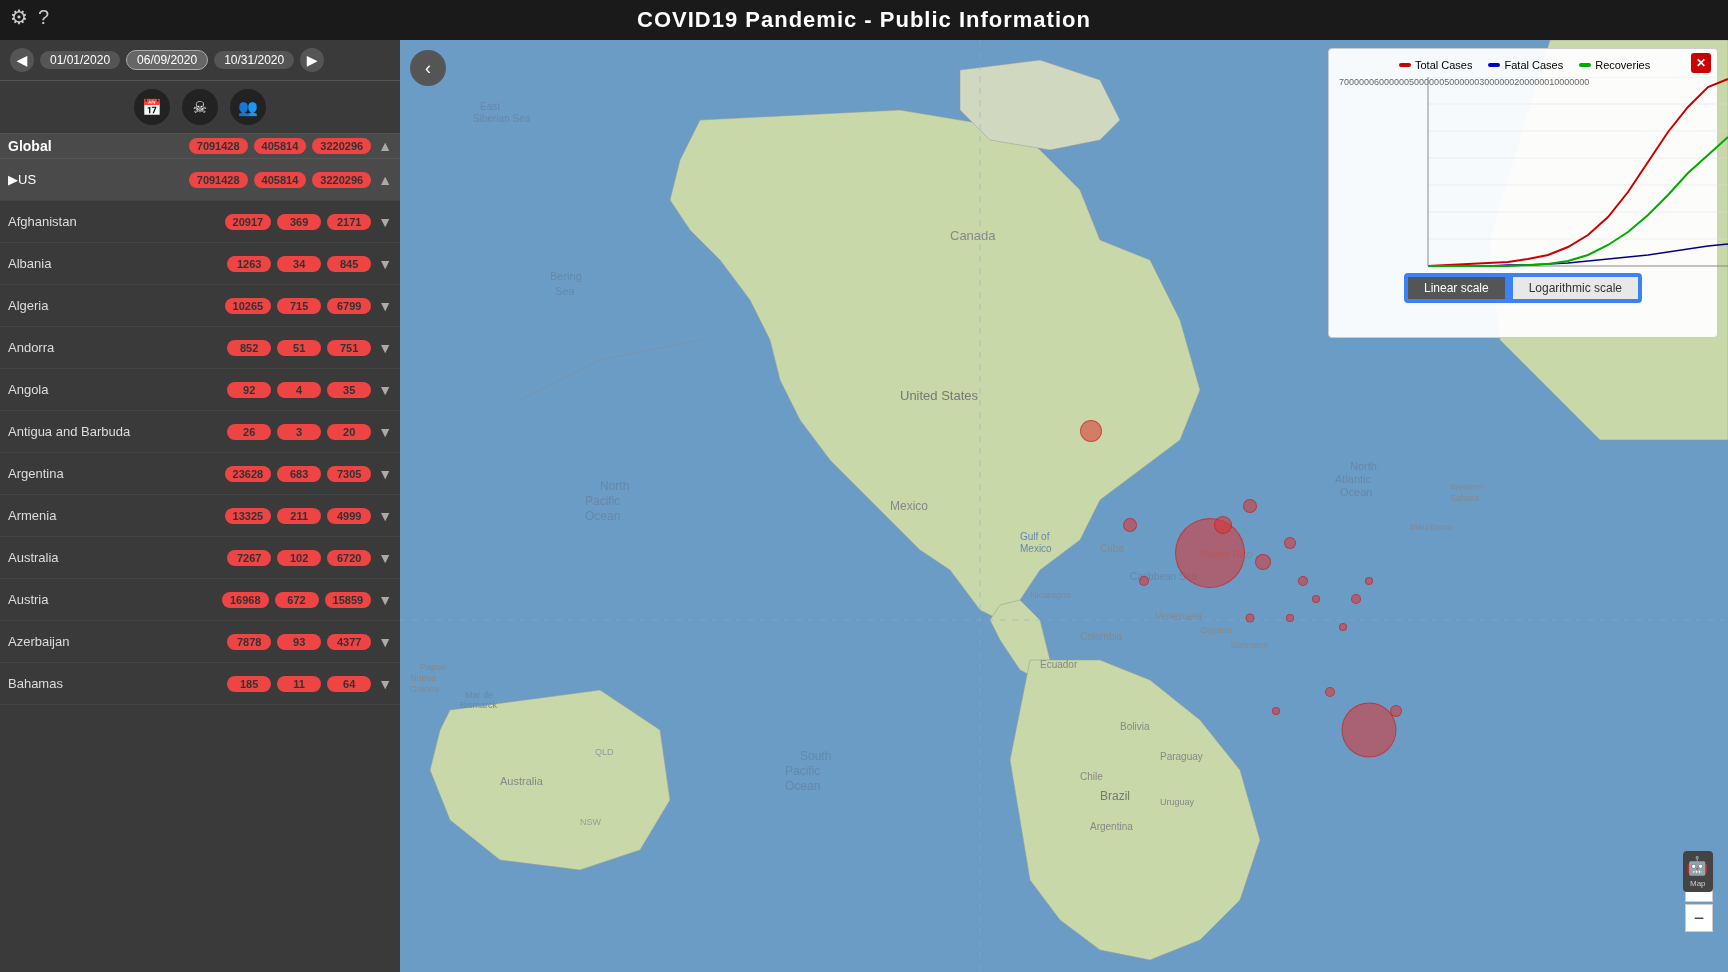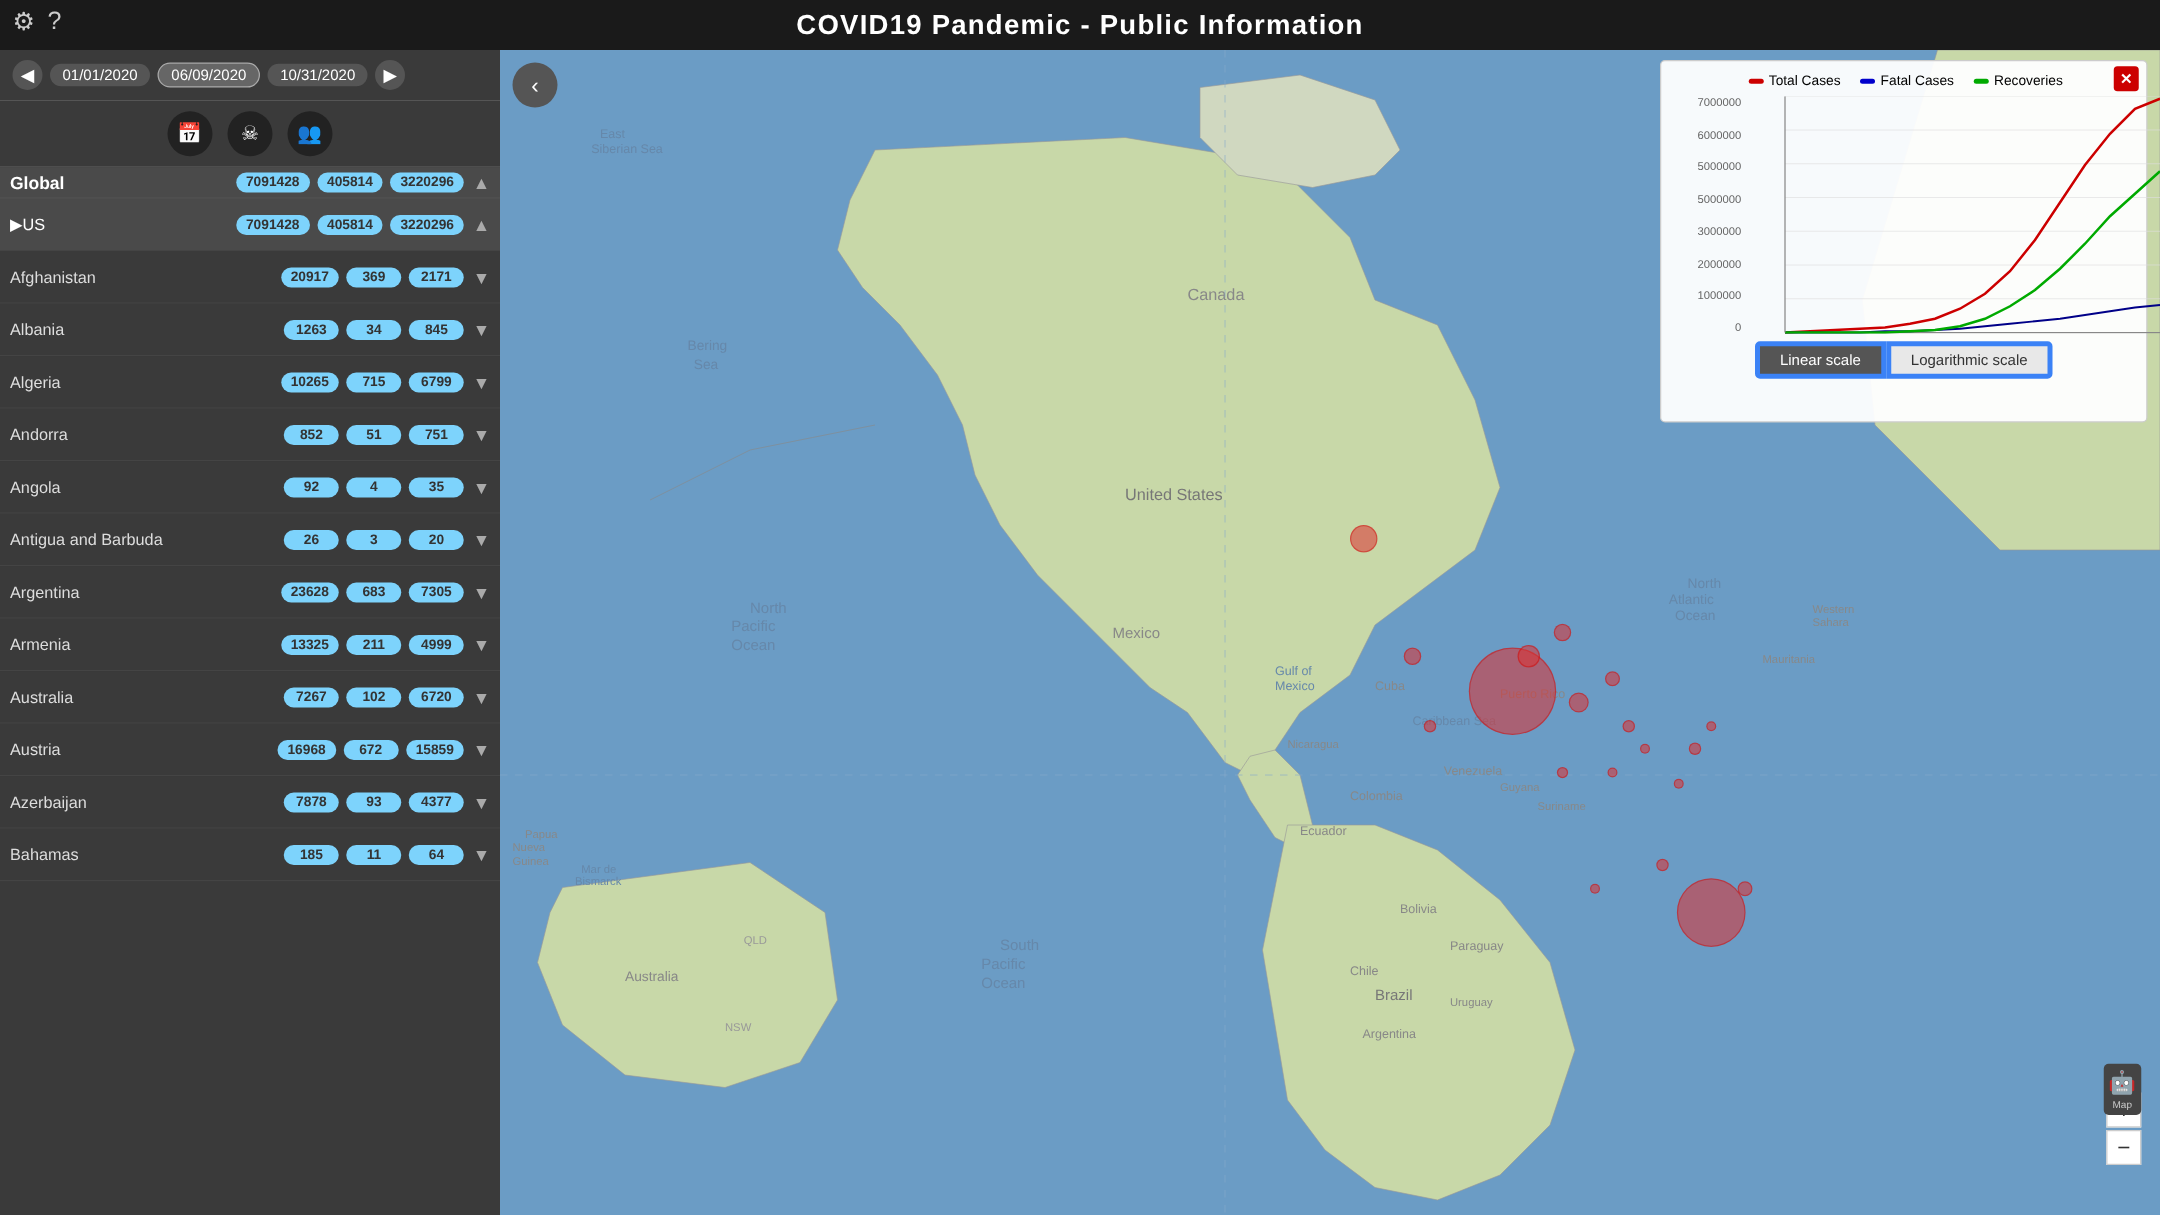--- a/index.html
+++ b/index.html
@@ -53,21 +53,21 @@
 
     
     .country-row {
       display: flex; align-items: center; padding: 4px 8px; border-bottom: 1px solid #444;
       background: #3a3a3a; min-height: 42px;
     }
     .country-name {
       color: #ddd; font-size: 13px; min-width: 140px; flex: 1;
     }
     .stat-pill {
-      background: #7dd3fc; color: #333; border-radius: 12px; padding: 2px 8px;
+      background: #ef4444; color: #333; border-radius: 12px; padding: 2px 8px;
       font-size: 11px; margin: 0 3px; min-width: 44px; text-align: center; font-weight: bold;
     }
     .expand-btn {
       background: none; border: none; color: #aaa; cursor: pointer; font-size: 14px; margin-left: 4px;
     }
 
     
     .global-header {
       background: #4a4a4a; display: flex; align-items: center; padding: 4px 8px;
       border-bottom: 1px solid #555;
@@ -408,21 +408,21 @@
       <div class="legend-dot" style="background:#0000cc;"></div>
       <span>Fatal Cases</span>
     </div>
     <div class="legend-item">
       <div class="legend-dot" style="background:#00aa00;"></div>
       <span>Recoveries</span>
     </div>
   </div>
 
   <div class="chart-wrap" style="position:relative;">
-    <div style="position:absolute;left:0;top:0;width:58px;height:190px;display:flex;flex-direction:column;justify-content:space-between;font-size:9px;color:#666;text-align:right;padding-right:4px;">
+    <div style="position:absolute;left:0;top:0;width:58px;height:190px;display:flex;justify-content:space-between;font-size:9px;color:#666;text-align:right;padding-right:4px;">
       <span>7000000</span>
       <span>6000000</span>
       <span>5000000</span>
       <span>5000000</span>
       <span>3000000</span>
       <span>2000000</span>
       <span>1000000</span>
       <span>0</span>
     </div>
     <div id="chart-canvas" style="margin-left:60px;">

